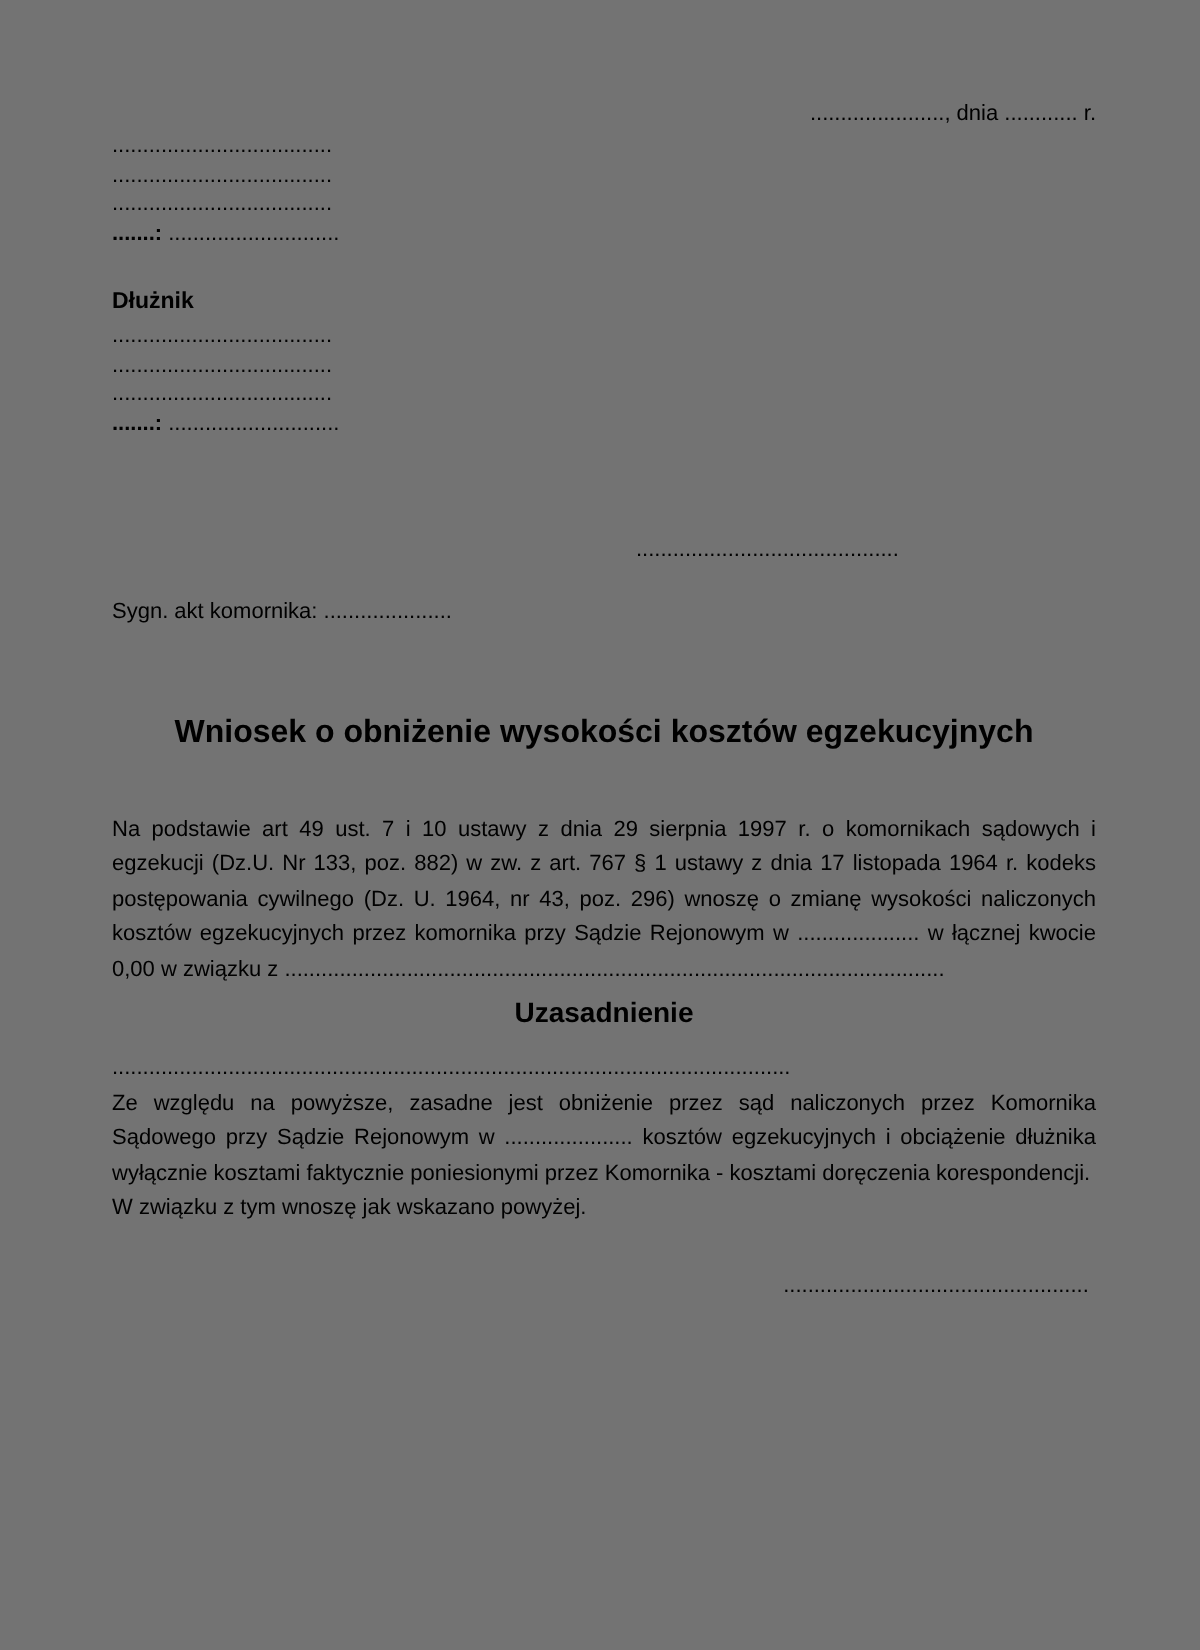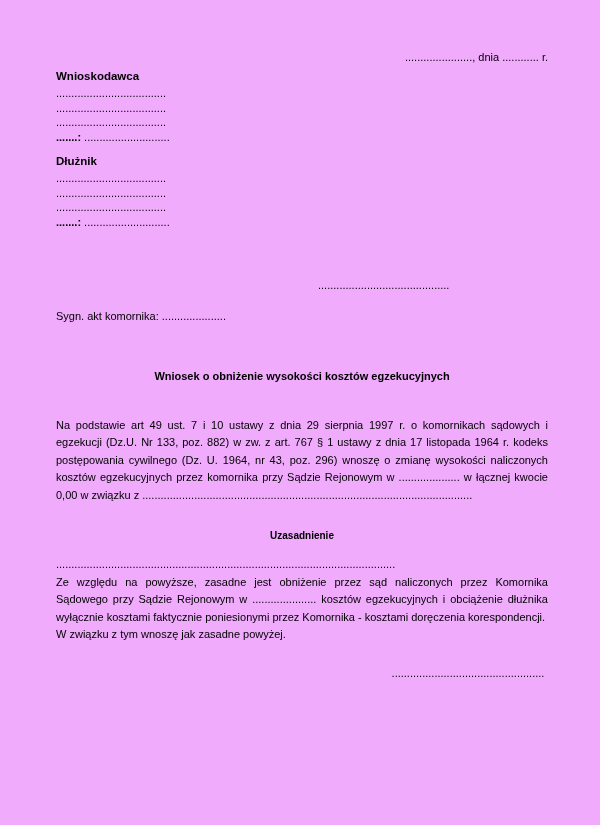--- a/index.html
+++ b/index.html
@@ -2,65 +2,65 @@
 <html><head>
 <meta charset="utf-8">
 <style>
   html, body { margin: 0; padding: 0; background: #ffffff; }
   .page {
     position: relative;
     width: 600px;
     height: 825px;
     box-sizing: border-box;
     padding: 50px 52px 0 56px;
-    background: #f0abfc;
+    background: #737373;
     color: #000000;
     font-family: "Liberation Sans", sans-serif;
     font-size: 11px;
   }
   .date-line {
     text-align: right;
     line-height: 14px;
   }
   .section-label {
     font-weight: bold;
     font-size: 11.5px;
     line-height: 15px;
     margin-top: 5px;
   }
   .addr-lines { margin-top: 2px; }
   .dotline { line-height: 14.5px; }
   .bold { font-weight: bold; }
-  .debtor-label { margin-top: 10px; }
+  .debtor-label { margin-top: 20px; }
   .recipient-line {
     margin-top: 49px;
     margin-left: 262px;
     line-height: 14px;
   }
   .case-info { margin-top: 16px; }
   .case-info div { line-height: 16.5px; }
   .doc-title {
     margin-top: 43px;
     text-align: center;
     font-weight: bold;
-    font-size: 11px;
+    font-size: 16px;
     line-height: 17px;
   }
   p {
     margin: 0;
     text-align: justify;
     line-height: 17.5px;
   }
   .p-legal { margin-top: 32px; }
   .p-motive { margin-top: 9px; }
   .heading-uzasadnienie {
-    margin-top: 24px;
+    margin-top: 4px;
     text-align: center;
     font-weight: bold;
-    font-size: 10px;
+    font-size: 14px;
     line-height: 16px;
   }
   .p-dots { margin-top: 12px; text-align: left; }
   .signature-block {
     margin-top: 23px;
     margin-left: auto;
     width: 160px;
     text-align: center;
     line-height: 13px;
   }
@@ -71,21 +71,20 @@
   }
 </style>
 </head>
 <body>
 
 <div class="page">
 
   <div class="date-line">......................, dnia ............ r.</div>
 
   <div>
-    <div class="section-label">Wnioskodawca</div>
     <div class="addr-lines">
       <div class="dotline">....................................</div>
       <div class="dotline">....................................</div>
       <div class="dotline">....................................</div>
       <div class="dotline"><span class="bold">.......:</span><span> ............................</span></div>
     </div>
   </div>
 
   <div>
     <div class="section-label debtor-label">Dłużnik</div>
@@ -107,19 +106,19 @@
 
   <p class="p-legal">Na podstawie art 49 ust. 7 i 10 ustawy z dnia 29 sierpnia 1997 r. o komornikach sądowych i egzekucji (Dz.U. Nr 133, poz. 882) w zw. z art. 767 § 1 ustawy z dnia 17 listopada 1964 r. kodeks postępowania cywilnego (Dz. U. 1964, nr 43, poz. 296) wnoszę o zmianę wysokości naliczonych kosztów egzekucyjnych przez komornika przy Sądzie Rejonowym w&nbsp;.................... w łącznej kwocie 0,00 w związku z&nbsp;............................................................................................................</p>
 
 
   <div class="heading-uzasadnienie">Uzasadnienie</div>
 
   <p class="p-dots">...............................................................................................................</p>
 
   <p>Ze względu na powyższe, zasadne jest obniżenie przez sąd naliczonych przez Komornika Sądowego przy Sądzie Rejonowym w&nbsp;..................... kosztów egzekucyjnych i obciążenie dłużnika wyłącznie kosztami faktycznie poniesionymi przez Komornika - kosztami doręczenia korespondencji.</p>
 
-  <p>W związku z tym wnoszę jak zasadne powyżej.</p>
+  <p>W związku z tym wnoszę jak wskazano powyżej.</p>
 
   <div class="signature-block">
     <div>..................................................</div>
   </div>
 
 </div>
 
 </body></html>

